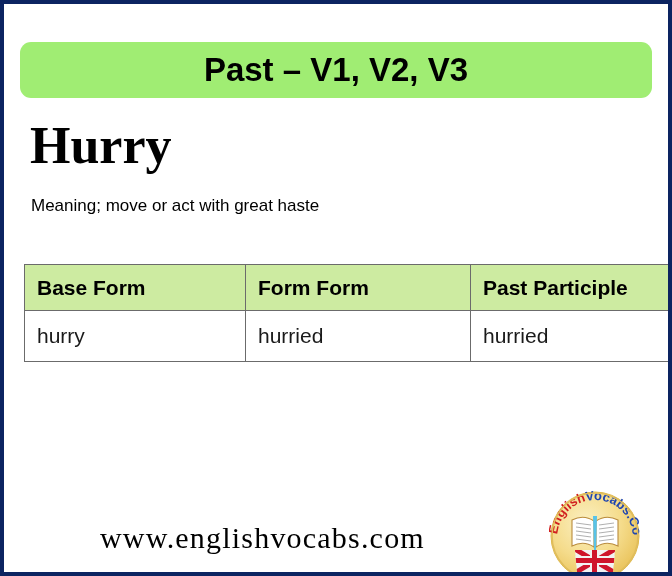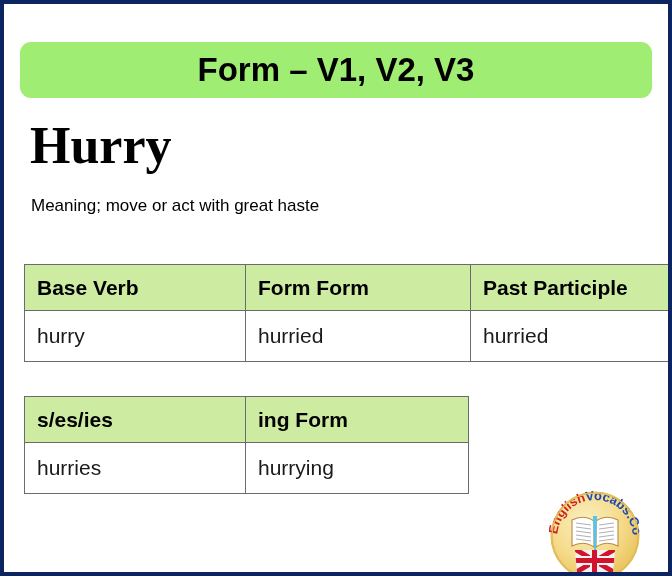--- a/index.html
+++ b/index.html
@@ -129,55 +129,44 @@
   }
   .logo svg { display: block; }
 </style>
 </head>
 <body>
 
 <div id="page">
   <div id="inner">
 
     <div class="banner">
-      <span class="banner-text">Form – V1, V2, V3</span>
+      <span class="banner-text">Past – V1, V2, V3</span>
     </div>
 
     <div class="word">Hurry</div>
 
     <div class="meaning">Meaning; move or act with great haste</div>
 
     <table class="vtable" id="table1">
       <tbody>
           <tr class="head">
-        <td class="c1">Base Verb</td>
+        <td class="c1">Base Form</td>
         <td class="c2">Form Form</td>
         <td class="c3">Past Participle</td>
       </tr>
       <tr class="body">
         <td class="c1">hurry</td>
         <td class="c2">hurried</td>
         <td class="c3">hurried</td>
       </tr>
     </tbody>
       </table>
 
-    <table class="vtable" id="table2">
-      <tbody>
-          <tr class="head">
-        <td class="c1">s/es/ies</td>
-        <td class="c2">ing Form</td>
-      </tr>
-      <tr class="body">
-        <td class="c1">hurries</td>
-        <td class="c2">hurrying</td>
-      </tr>
-    </tbody>
-      </table>
-
+
+    <div class="site-url">www.englishvocabs.com</div>
 
     <div class="logo">
       <svg width="92" height="92" viewBox="0 0 92 92">
         <defs>
           <radialGradient id="goldgrad" cx="40%" cy="35%" r="72%">
             <stop offset="0%" stop-color="#fbf0c2"></stop>
             <stop offset="55%" stop-color="#f5dc8c"></stop>
             <stop offset="100%" stop-color="#e8c055"></stop>
           </radialGradient>
           <clipPath id="flagclip">

